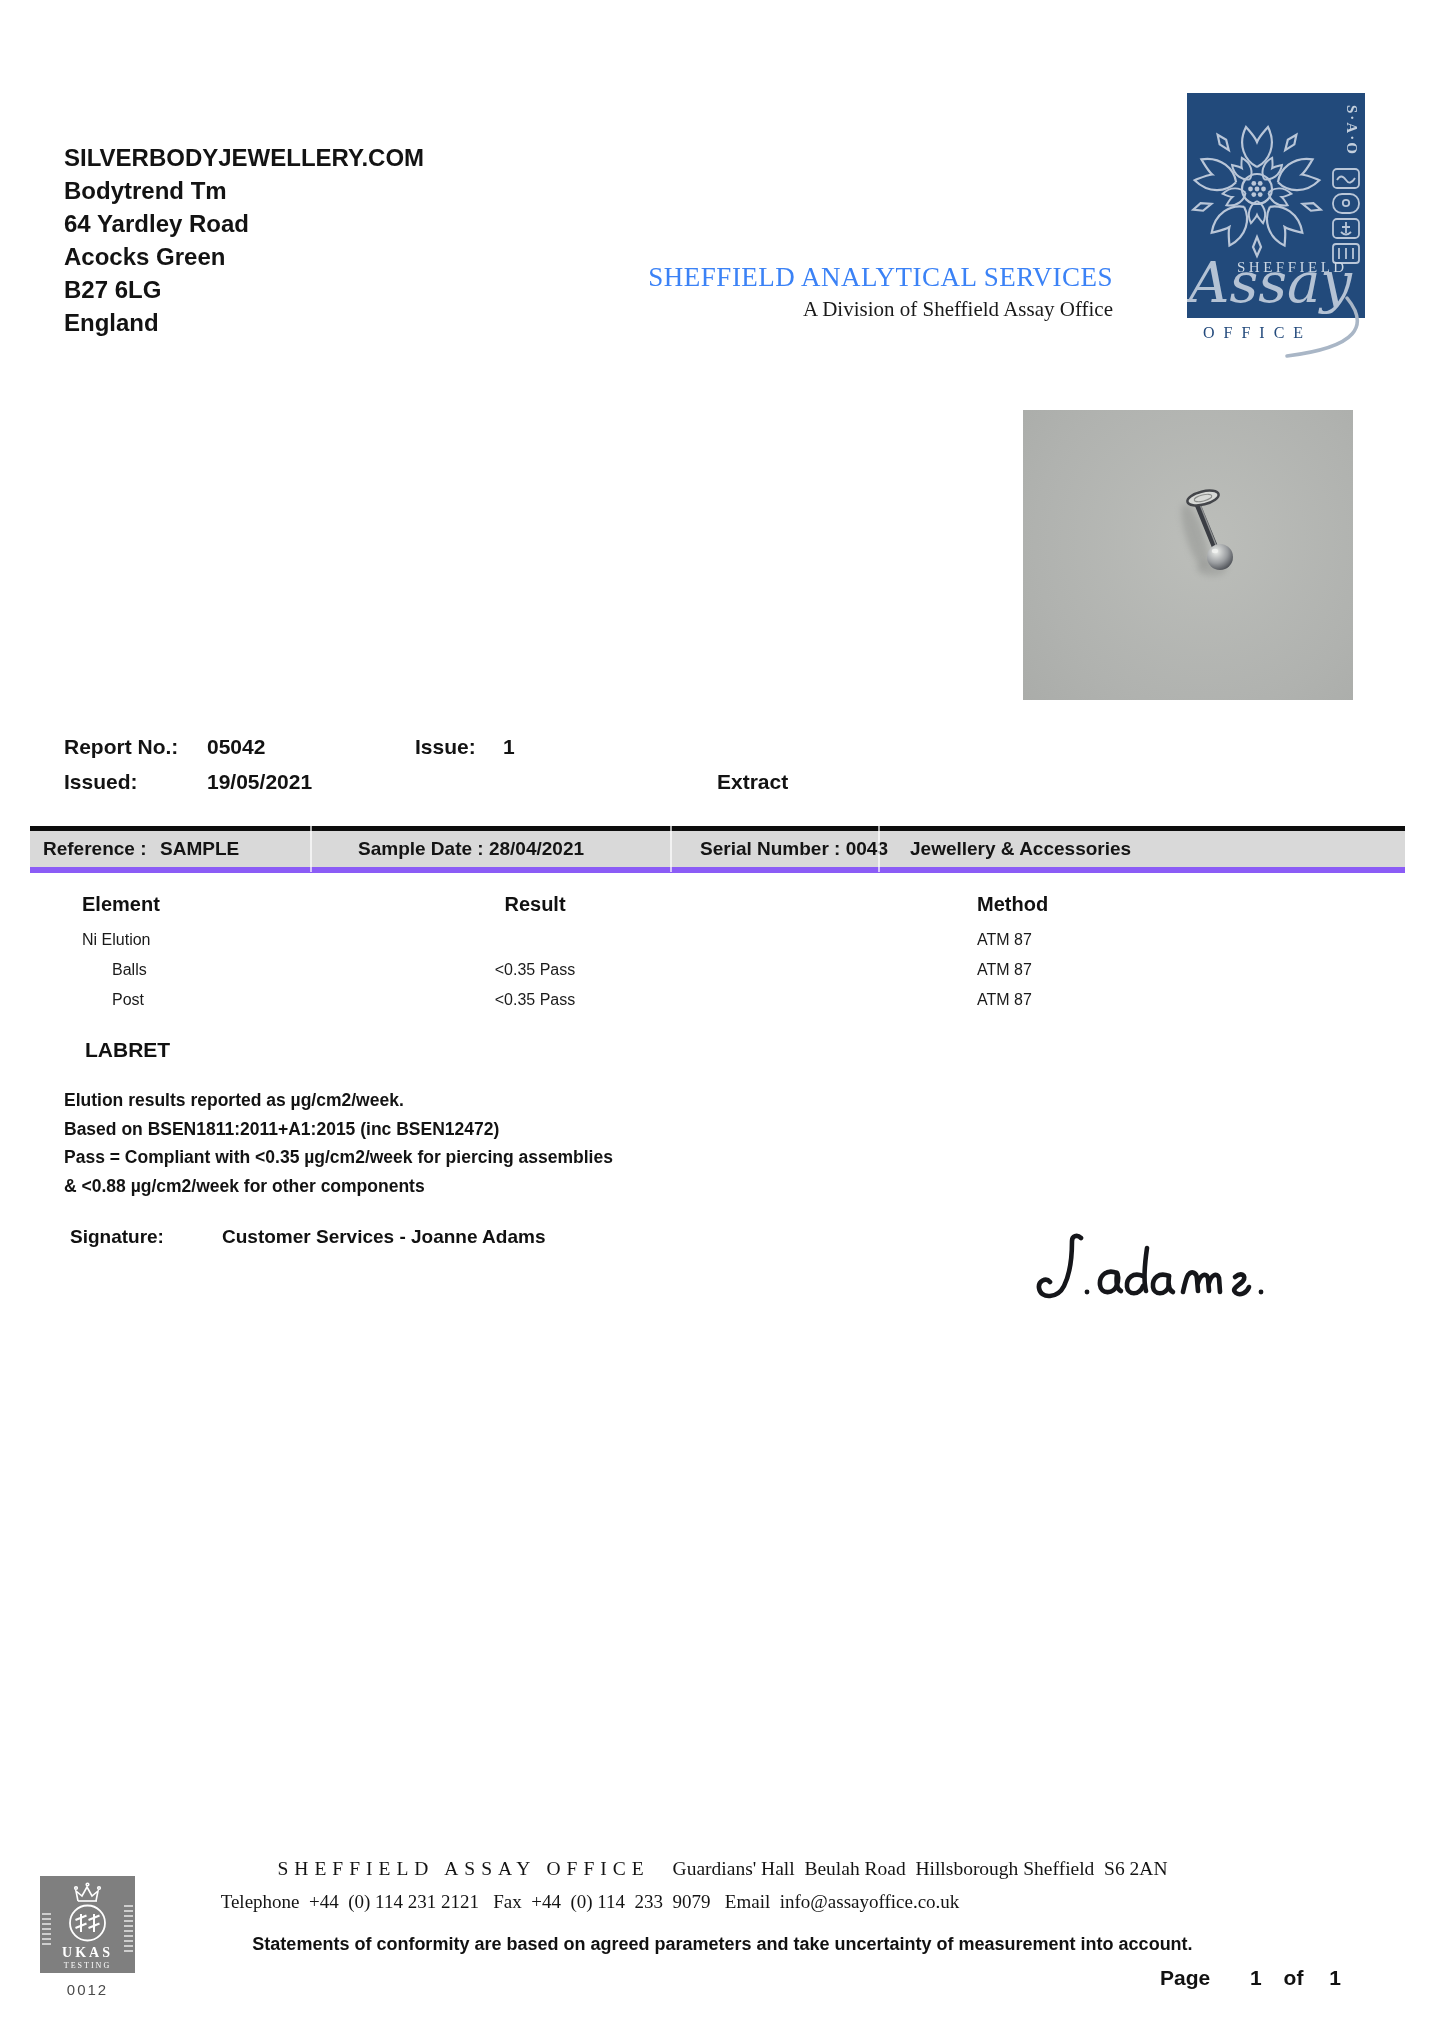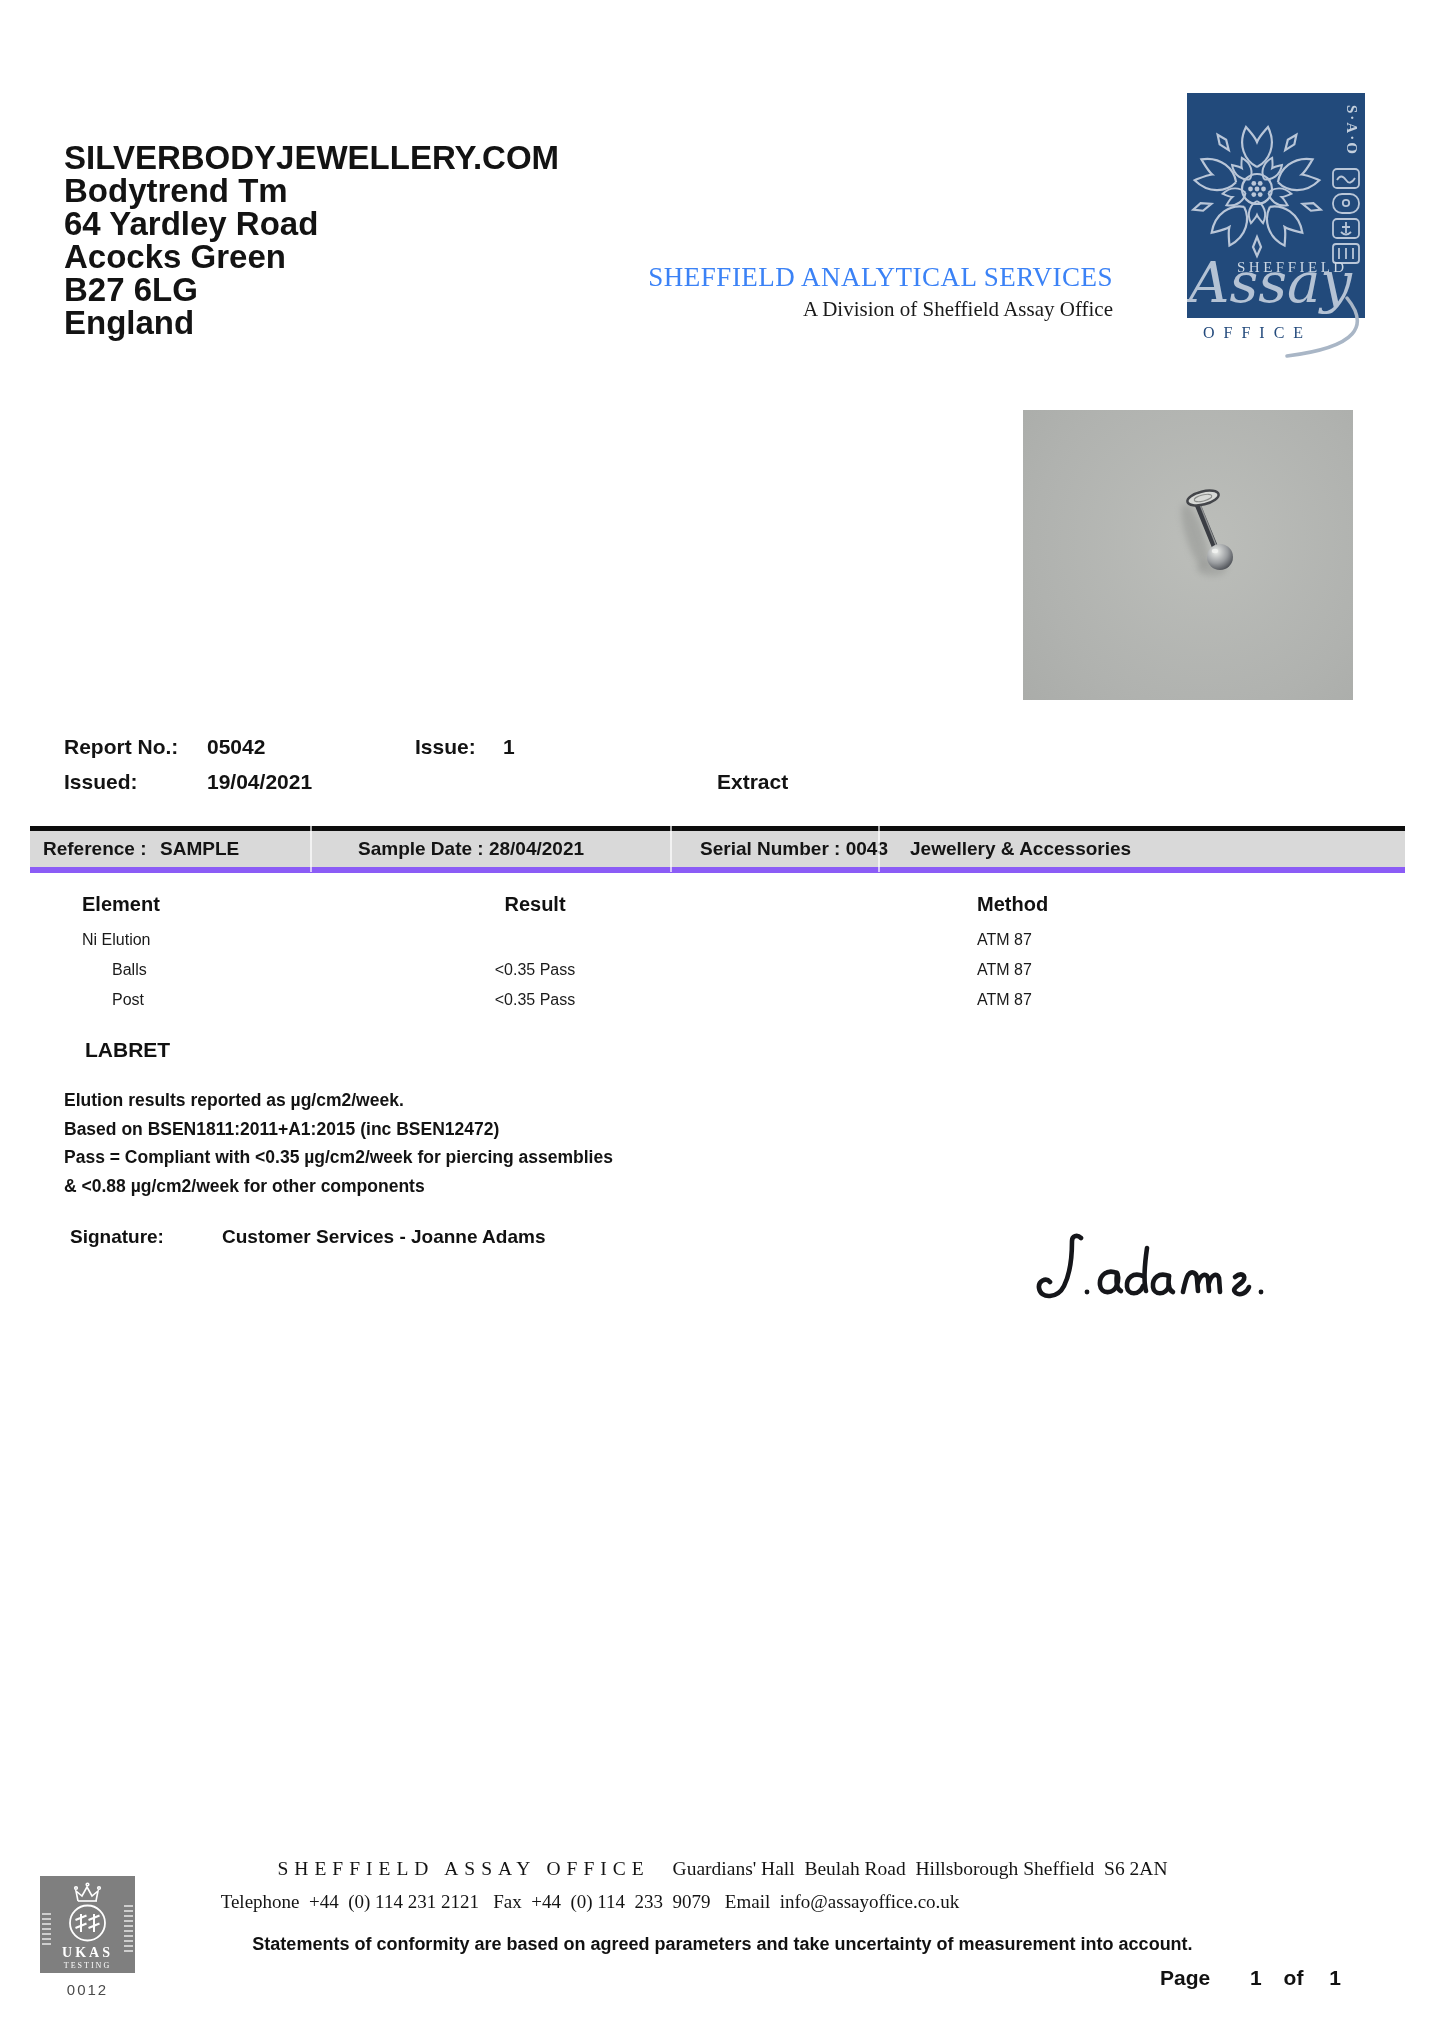--- a/index.html
+++ b/index.html
@@ -3,21 +3,21 @@
 <meta charset="utf-8">
 <style>
   html,body{margin:0;padding:0;background:#ffffff;}
   .page{position:relative;width:1445px;height:2042px;background:#ffffff;overflow:hidden;
         font-family:"Liberation Sans",sans-serif;color:#111;}
   .abs{position:absolute;}
   .serif{font-family:"Liberation Serif",serif;}
   .pre{white-space:pre;}
 
   
-  .customer{left:64px;top:141px;font-size:33px;font-weight:bold;line-height:33px;color:#131313;}
+  .customer{left:64px;top:141px;font-size:24px;font-weight:bold;line-height:33px;color:#131313;}
 
   
   .sas-title{top:262px;right:332px;font-size:27px;color:#3b82f6;letter-spacing:.5px;text-align:center;}
   .sas-sub{top:297px;right:332px;font-size:21px;color:#1a1a1a;text-align:right;}
 
   
   .logo{left:1187px;top:93px;width:178px;height:272px;}
   .logo-box{position:absolute;left:0;top:0;width:178px;height:225px;background:#224a7b;overflow:hidden;}
   .logo-sheffield{position:absolute;left:50px;top:166px;font-size:15px;letter-spacing:3.5px;color:#cdd8e4;}
   .logo-assay{position:absolute;left:2px;top:160px;font-size:56px;font-style:italic;color:#b4c2d4;
@@ -158,21 +158,21 @@
       <circle cx="197" cy="147" r="13" fill="url(#ballG)"></circle>
       <ellipse cx="192" cy="141" rx="3.2" ry="2.2" fill="#f2f3f1" opacity="0.85"></ellipse>
     </svg>
   </div>
 
   <div class="abs fld" style="left:64px;top:735px;">Report No.:</div>
   <div class="abs fld" style="left:207px;top:735px;">05042</div>
   <div class="abs fld" style="left:415px;top:735px;">Issue:</div>
   <div class="abs fld" style="left:503px;top:735px;">1</div>
   <div class="abs fld" style="left:64px;top:770px;">Issued:</div>
-  <div class="abs fld" style="left:207px;top:770px;">19/04/2021</div>
+  <div class="abs fld" style="left:207px;top:770px;">19/05/2021</div>
   <div class="abs fld" style="left:717px;top:770px;">Extract</div>
 
   <div class="abs refbar">
     <div class="cell" style="left:13px;">Reference :</div>
     <div class="cell" style="left:130px;">SAMPLE</div>
     <div class="cell" style="left:328px;">Sample Date : 28/04/2021</div>
     <div class="cell" style="left:670px;">Serial Number : 0043</div>
     <div class="cell" style="left:880px;">Jewellery &amp; Accessories</div>
     <div class="bar-sep" style="left:280px;"></div>
     <div class="bar-sep" style="left:640px;"></div>

